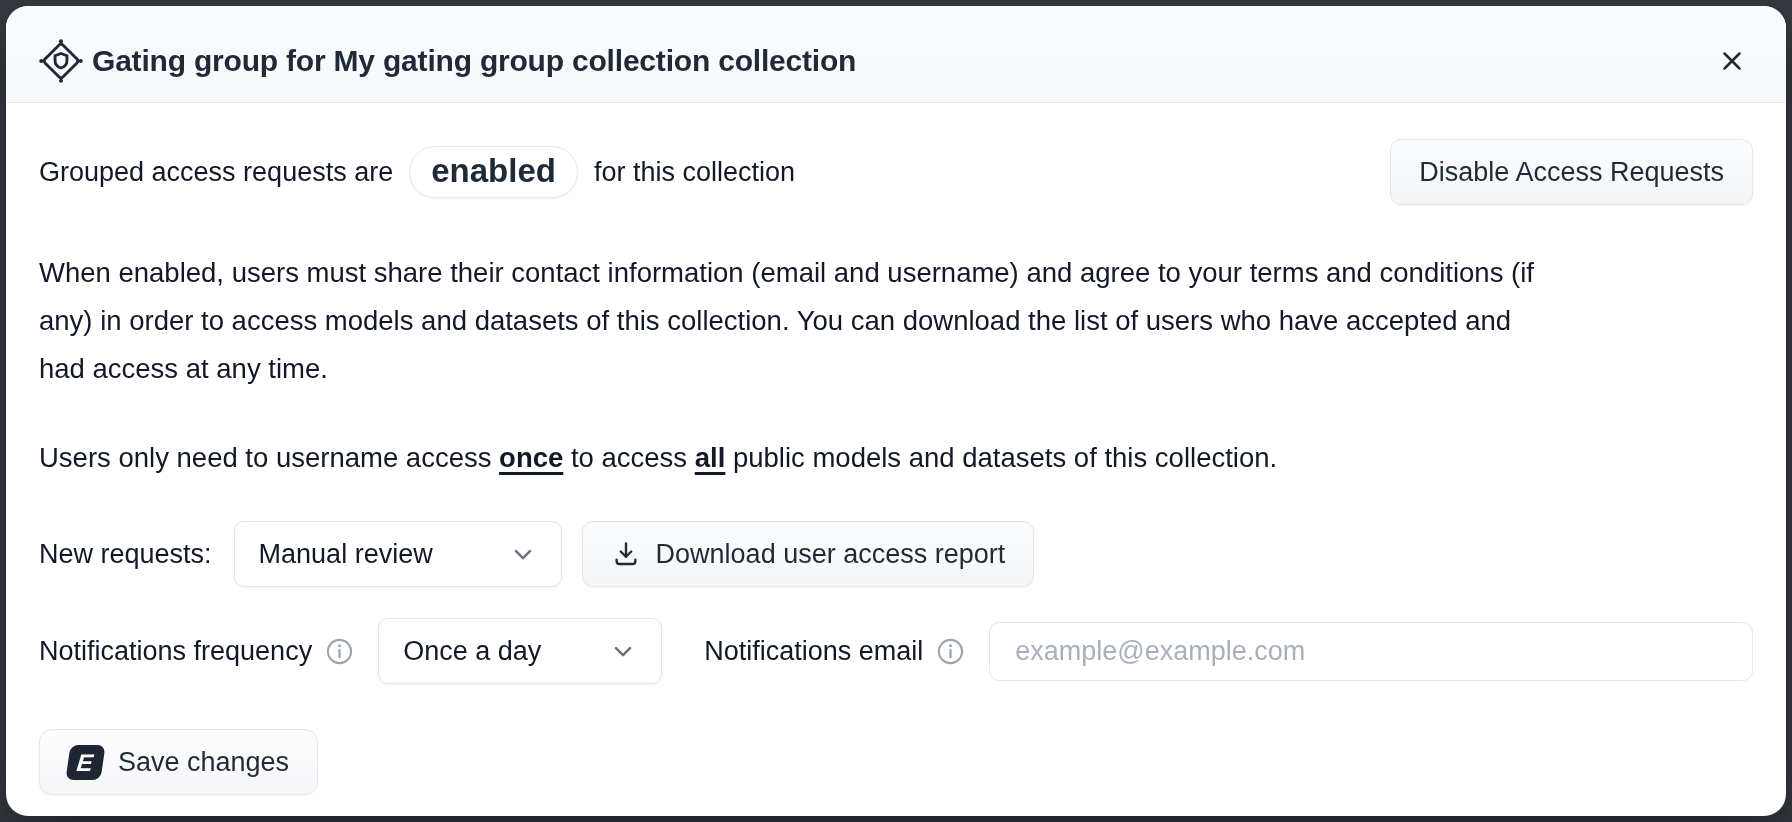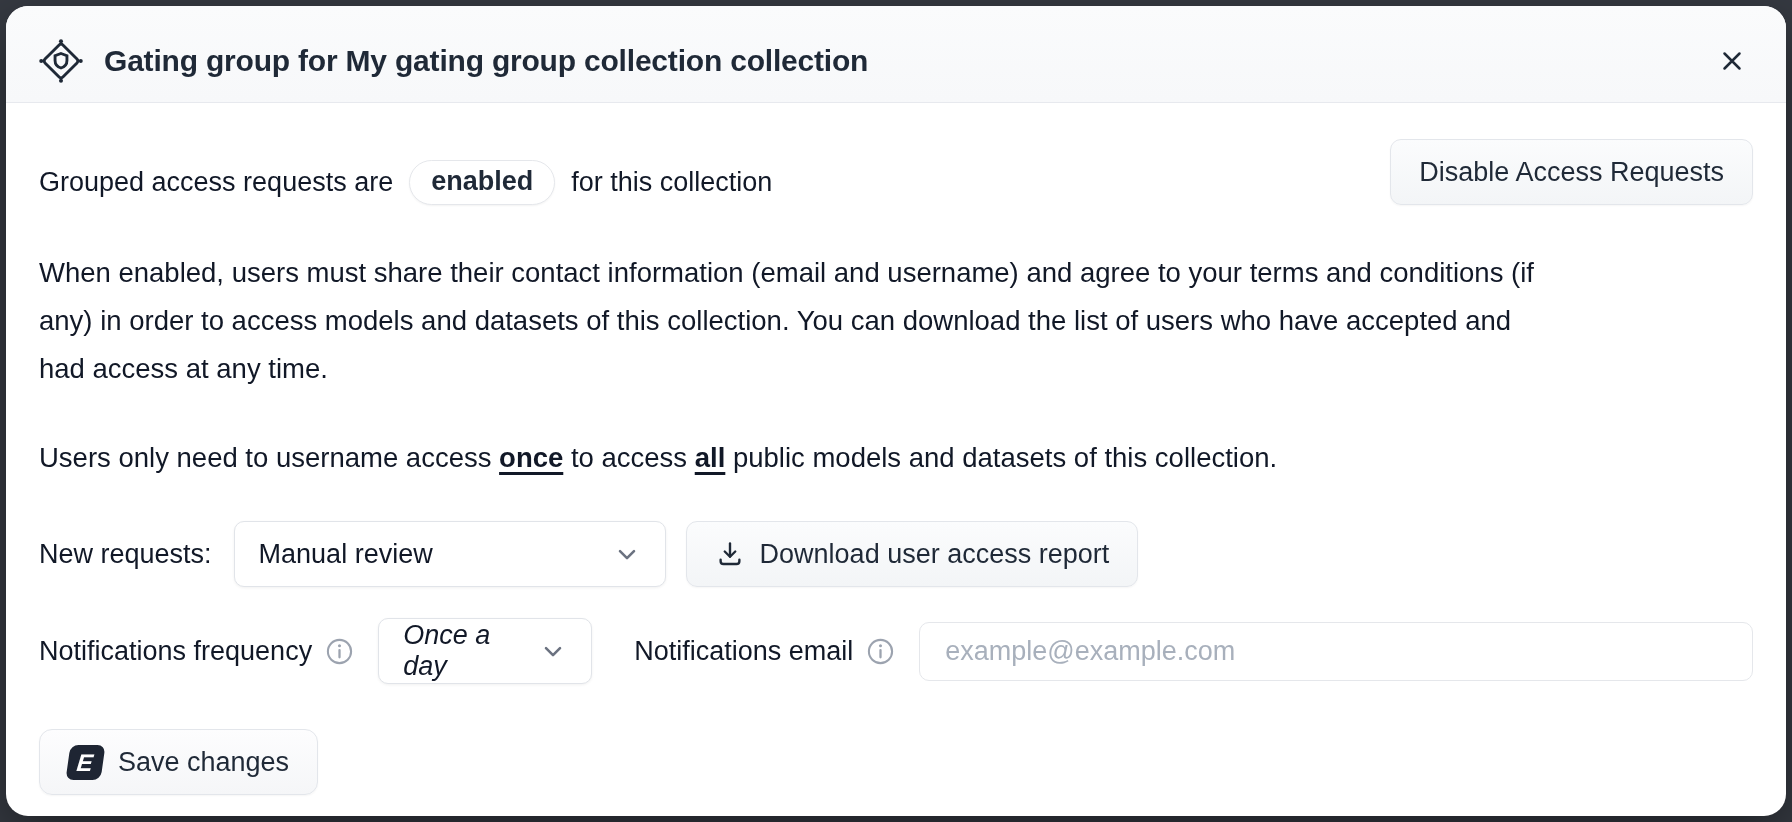--- a/index.html
+++ b/index.html
@@ -20,21 +20,21 @@
     flex-direction: column;
     overflow: hidden;
   }
   
   .modal-header {
     flex: 0 0 97px;
     background: linear-gradient(180deg, #fafbfc 0%, #f7f8fa 100%);
     border-bottom: 1px solid #e7e9ee;
     display: flex;
     align-items: center;
-    gap: 20px;
+    gap: 8px;
     padding: 14px 30px 0 32px;
   }
   .gate-icon { width: 46px; height: 46px; flex: 0 0 auto; }
   .modal-title {
     font-size: 30px;
     font-weight: 700;
     color: #1f2937;
     letter-spacing: -0.2px;
   }
   .close-btn {
@@ -45,33 +45,33 @@
     cursor: pointer; border-radius: 8px;
   }
   .close-btn svg { width: 30px; height: 30px; }
   
   .modal-body {
     flex: 1;
     padding: 36px 33px 20px 33px;
   }
   .status-row {
     display: flex;
-    align-items: flex-end;
+    align-items: center;
     justify-content: space-between;
     margin-bottom: 44px;
   }
   .status-text {
     display: flex;
     align-items: center;
     gap: 16px;
     font-size: 27px;
     color: #111827;
   }
   .enabled-badge {
-    font-size: 27px;
+    font-size: 33px;
     font-weight: 700;
     color: #1f2937;
     background: #ffffff;
     border: 1.5px solid #e5e7eb;
     border-radius: 999px;
     padding: 5px 21px 7px 21px;
     box-shadow: 0 1px 2px rgba(0,0,0,.05);
   }
   .btn {
     font-family: "Liberation Sans", sans-serif;
@@ -122,22 +122,22 @@
     display: inline-flex;
     align-items: center;
     justify-content: space-between;
     padding: 0 24px;
     font-size: 27px;
     color: #111827;
     cursor: pointer;
     box-shadow: 0 1px 3px rgba(0,0,0,.06);
   }
   .select .chev { width: 28px; height: 28px; flex: 0 0 auto; }
-  .select-new-requests { width: 432px; margin-left: 22px; margin-right: 20px; }
-  .select-frequency   { width: 214px; margin-left: 24px; font-style: italic; }
+  .select-new-requests { width: 328px; margin-left: 22px; margin-right: 20px; }
+  .select-frequency   { width: 284px; margin-left: 24px; }
   .dl-icon { width: 30px; height: 30px; }
   .notif-row { margin-bottom: 45px; }
   .info-icon { width: 29px; height: 29px; margin-left: 13px; flex: 0 0 auto; cursor: pointer; }
   .email-label { margin-left: 42px; }
   .email-input {
     flex: 1;
     margin-left: 24px;
     height: 59px;
     border: 1.5px solid #e5e7eb;
     border-radius: 10px;

